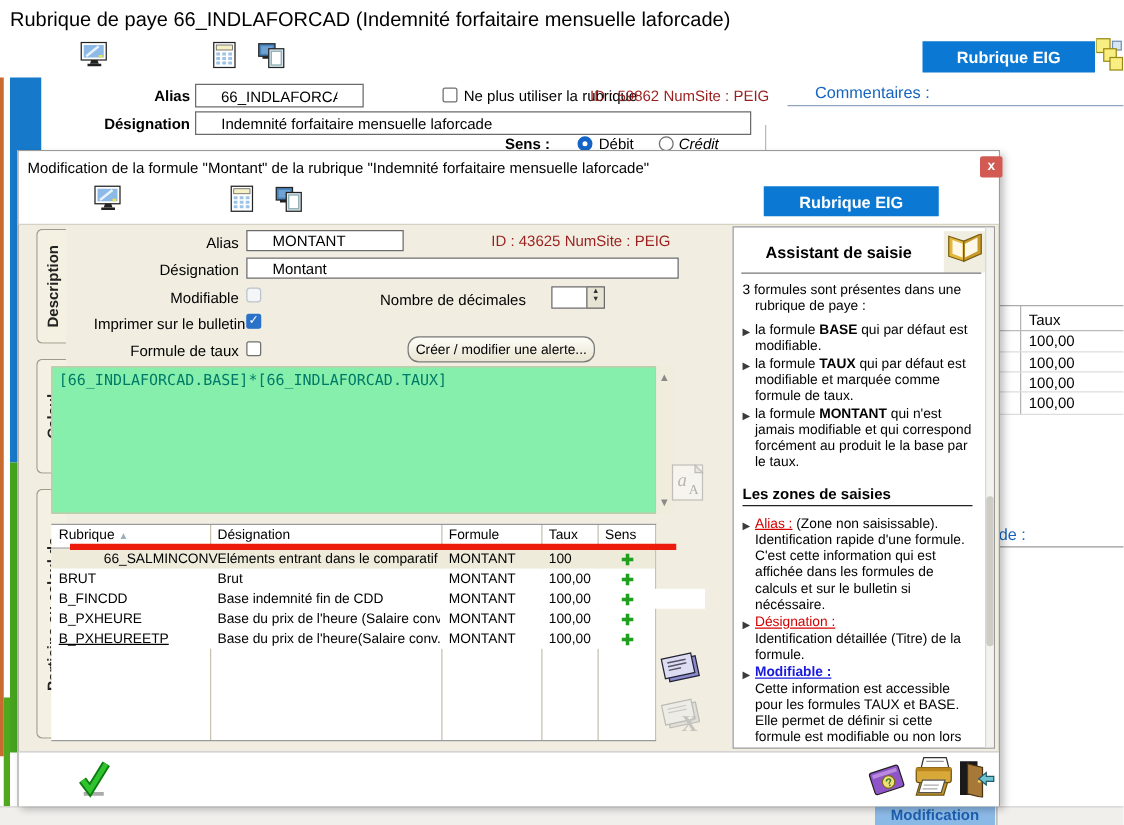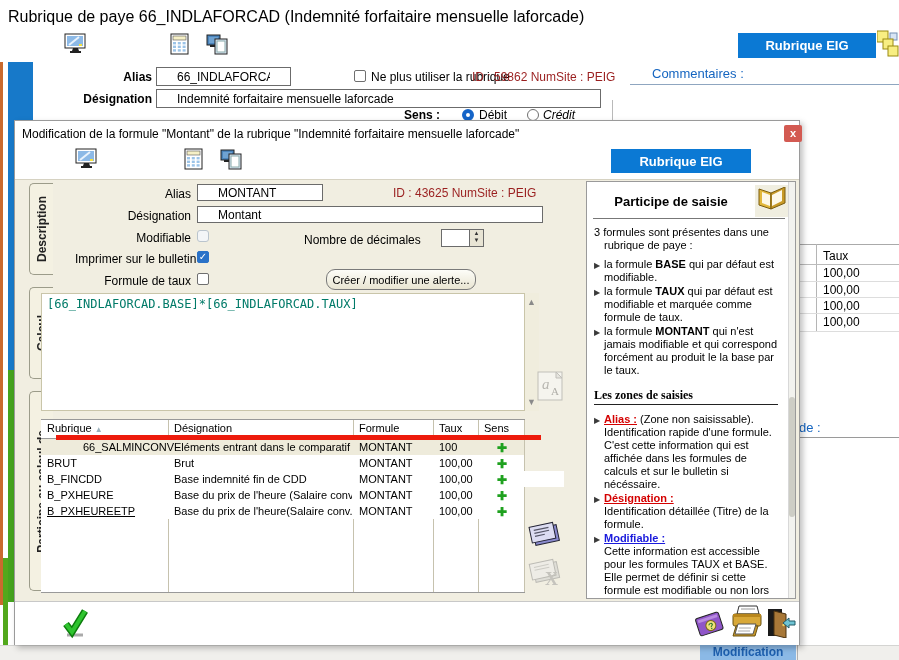--- a/index.html
+++ b/index.html
@@ -24,21 +24,21 @@
           border:1px solid #9a9a9a;box-shadow:3px 3px 6px rgba(0,0,0,.25);box-sizing:border-box;}
   .dlg-head{position:absolute;left:0;top:0;width:784px;height:58px;background:#fff;border-bottom:1px solid #d6d2c2;}
   .vtab{position:absolute;width:24px;background:#f4f1e2;border:1px solid #9c9c8a;border-right:none;
         border-radius:5px 0 0 5px;box-sizing:border-box;display:flex;align-items:center;justify-content:center;cursor:pointer;}
   .vtab span{writing-mode:vertical-rl;transform:rotate(180deg);font-size:12px;font-weight:bold;color:#222;white-space:nowrap;}
   .cell{position:absolute;font-size:11px;white-space:nowrap;overflow:hidden;padding:2px 0 0 6px;box-sizing:border-box;height:16px;}
   .plus{color:#1fa11f;font-weight:bold;font-size:12px;}
   .asst{font-size:11px;line-height:13px;}
   .bullet{position:relative;padding-left:10px;margin-top:1px;}
   .bullet .mark{position:absolute;left:0;top:1px;font-size:8px;color:#3a3a3a;}
-  .term-red{color:#d40000;font-weight:bold;text-decoration:underline;}
+  .term-red{color:#d40000;font-weight:normal;text-decoration:underline;}
   .term-blue{color:#1a1adc;font-weight:bold;text-decoration:underline;}
   .spin{position:absolute;border:1px solid #6b6b6b;background:#e8e4d4;box-sizing:border-box;font-size:6px;
         color:#333;text-align:center;line-height:7px;cursor:pointer;}
   .scroll-arrow{position:absolute;font-size:9px;color:#8a8a8a;cursor:pointer;line-height:10px;}
   .alert-btn{position:absolute;border:1px solid #7a7a7a;border-radius:9px;background:linear-gradient(#fdfdf8,#e9e5d2);
              font-size:11px;display:flex;align-items:center;justify-content:center;cursor:pointer;}
 </style>
 </head>
 <body>
 
@@ -206,21 +206,21 @@
     <div class="spin" style="left:454px;top:108px;width:15px;height:18px;">▲<br>▼</div>
 
     <div class="abs lbl rightlbl" style="left:60px;top:131px;width:116px;">Imprimer sur le bulletin</div>
     <div class="cb checked" style="left:182px;top:130px;">✓</div>
 
     <div class="abs lbl rightlbl" style="left:60px;top:153px;width:116px;">Formule de taux</div>
     <div class="cb" style="left:182px;top:152px;"></div>
 
     <div class="alert-btn" style="left:311px;top:148px;width:148px;height:19px;">Créer / modifier une alerte...</div>
 
-    <div class="abs" style="left:26px;top:172px;width:484px;height:118px;background:#ffffff;border:1px solid #c9c5a9;box-sizing:border-box;">
+    <div class="abs" style="left:26px;top:172px;width:484px;height:118px;background:#86efac;border:1px solid #c9c5a9;box-sizing:border-box;">
       <div style="padding:3px 5px;font:12px 'DejaVu Sans Mono',monospace;color:#007a68;">[66_INDLAFORCAD.BASE]*[66_INDLAFORCAD.TAUX]</div>
     </div>
     <div class="abs" style="left:510px;top:172px;width:14px;height:118px;background:#f0eddd;"></div>
     <div class="scroll-arrow" style="left:512px;top:176px;">▲</div>
     <div class="scroll-arrow" style="left:512px;top:276px;">▼</div>
     <span class="abs" style="left:521px;top:250px;opacity:.55;">
       <svg width="30" height="30" viewBox="0 0 30 30">
           <rect x="2" y="1" width="24" height="28" fill="#fafafa" stroke="#999"></rect>
           <polygon points="20,1 26,7 20,7" fill="#ddd" stroke="#999"></polygon>
           <text x="6" y="18" font-size="15" fill="#8a8a8a" font-family="serif" font-style="italic">a</text>
@@ -303,39 +303,39 @@
             <rect x="6" y="9" width="24" height="16" fill="#cfcfcf" stroke="#888"></rect>
             <rect x="3" y="6" width="24" height="16" fill="#ececec" stroke="#888"></rect>
             <line x1="7" y1="10" x2="22" y2="10" stroke="#aaa"></line>
             <line x1="7" y1="13" x2="22" y2="13" stroke="#aaa"></line>
           </g>
           <text x="17" y="30" font-size="18" font-weight="bold" fill="#9a9a9a" font-family="serif">X</text>
         </svg>
     </span>
 
     <div class="abs" style="left:571px;top:60px;width:210px;height:418px;background:#fff;border:1px solid #9a9a9a;box-sizing:border-box;overflow:hidden;">
-      <div class="abs b" style="left:0;top:12px;width:168px;text-align:center;font-size:13px;">Participe de saisie</div>
+      <div class="abs b" style="left:0;top:12px;width:168px;text-align:center;font-size:13px;">Assistant de saisie</div>
       <span class="abs" style="left:168px;top:3px;background:#f0eee0;padding:2px;">
         <svg width="30" height="24" viewBox="0 0 30 24">
             <polygon points="2,18 14,22 14,6 2,2" fill="#e2b83c" stroke="#7a5c10"></polygon>
             <polygon points="28,16 14,22 14,6 28,0" fill="#c89a28" stroke="#7a5c10"></polygon>
             <polygon points="5,16 13,19 13,8 5,5" fill="#fdf8e8"></polygon>
             <polygon points="25,14 15,19 15,8 25,3" fill="#fdf8e8"></polygon>
           </svg>
       </span>
       <div class="hline" style="left:6px;top:36px;width:192px;background:#777;"></div>
 
       <div class="abs asst" style="left:7px;top:44px;width:184px;">
         <div style="padding-left:10px;text-indent:-10px;margin-bottom:6px;">3 formules sont présentes dans une rubrique de paye :</div>
 
         <div class="bullet"><span class="mark">▶</span><span>la formule </span><span class="b">BASE</span><span> qui par défaut est modifiable.</span></div>
         <div class="bullet"><span class="mark">▶</span><span>la formule </span><span class="b">TAUX</span><span> qui par défaut est modifiable et marquée comme formule de taux.</span></div>
         <div class="bullet"><span class="mark">▶</span><span>la formule </span><span class="b">MONTANT</span><span> qui n'est jamais modifiable et qui correspond forcément au produit le la base par le taux.</span></div>
 
-        <div class="b" style="font-size:12px;border-bottom:1px solid #222;margin:12px 0 8px 0;padding-bottom:2px;font-family:Liberation Serif, serif;">Les zones de saisies</div>
+        <div class="b" style="font-size:12px;border-bottom:1px solid #222;margin:12px 0 8px 0;padding-bottom:2px;">Les zones de saisies</div>
 
         <div class="bullet"><span class="mark">▶</span><span class="term-red">Alias :</span><span> (Zone non saisissable). Identification rapide d'une formule. C'est cette information qui est affichée dans les formules de calculs et sur le bulletin si nécéssaire.</span></div>
         <div class="bullet"><span class="mark">▶</span><span class="term-red" style="display:block;">Désignation :</span><span>Identification détaillée (Titre) de la formule.</span></div>
         <div class="bullet"><span class="mark">▶</span><span class="term-blue" style="display:block;">Modifiable :</span><span>Cette information est accessible pour les formules TAUX et BASE. Elle permet de définir si cette formule est modifiable ou non lors de la</span></div>
       </div>
 
       <div class="abs" style="left:201px;top:0;width:8px;height:416px;background:#f2f2ee;border-left:1px solid #d8d8d8;box-sizing:border-box;"></div>
       <div class="abs" style="left:202px;top:215px;width:6px;height:120px;background:#cdcdc5;border-radius:3px;"></div>
     </div>
 

